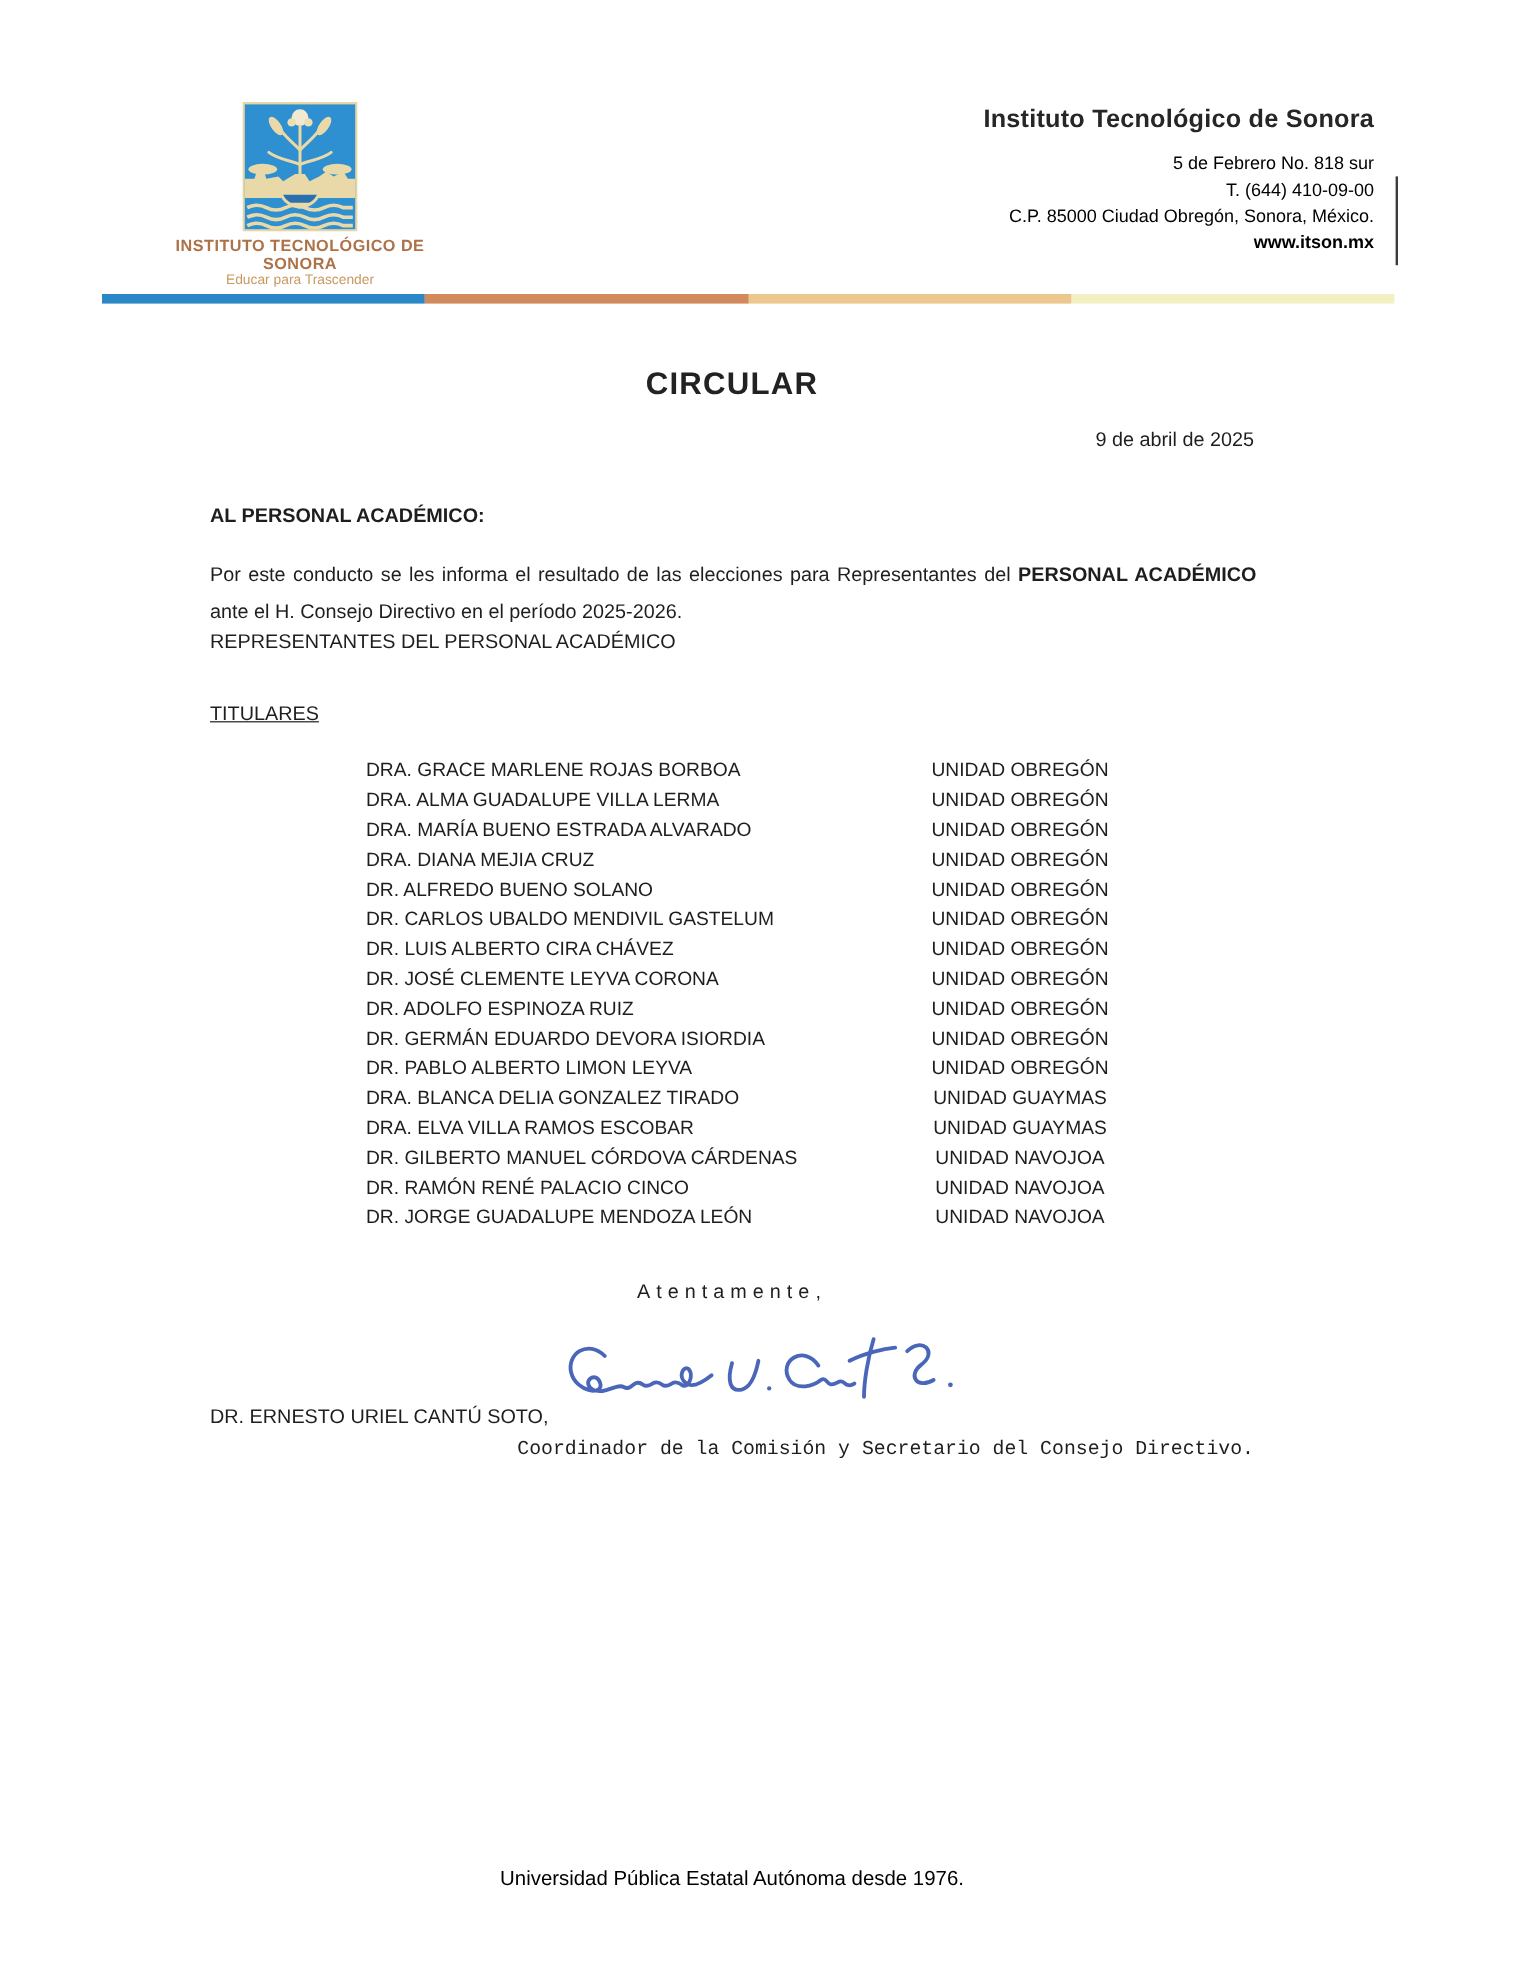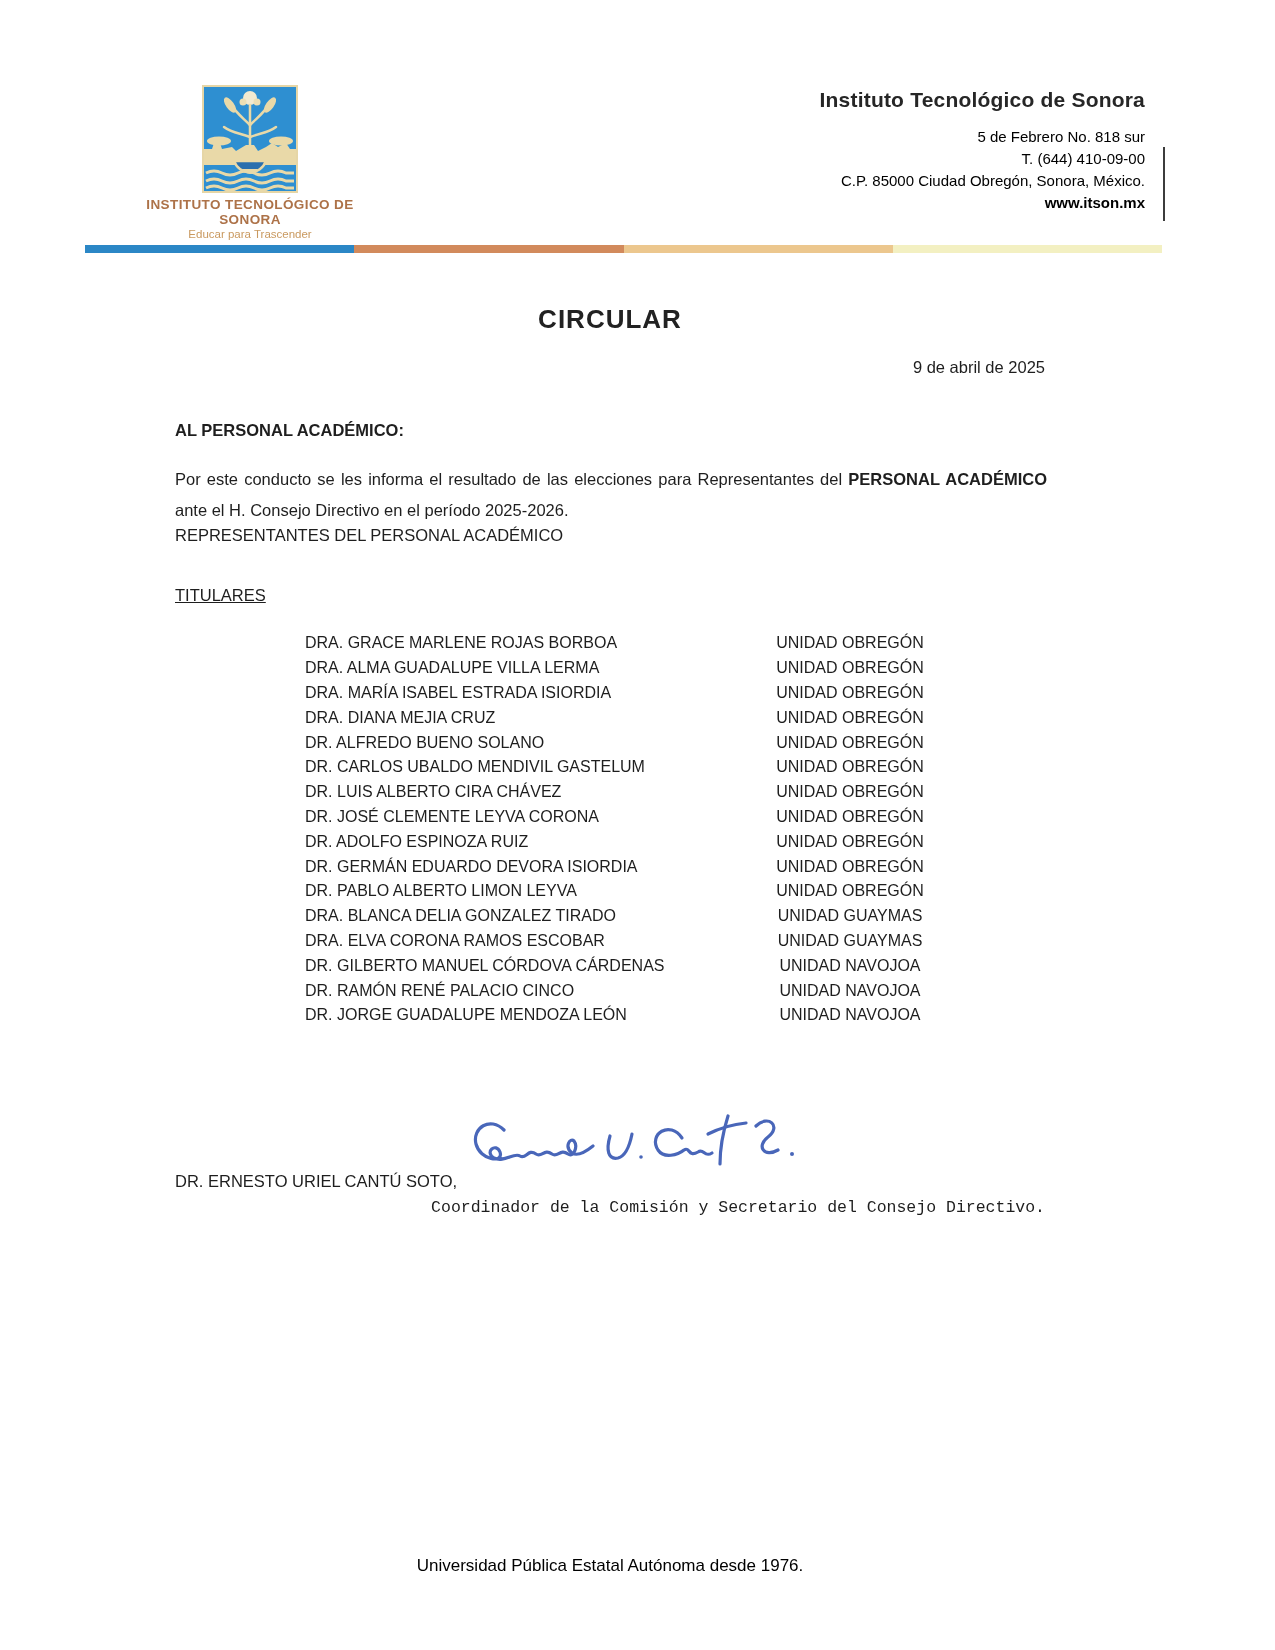--- a/index.html
+++ b/index.html
@@ -114,21 +114,21 @@
       <span class="rep-name">DRA. GRACE MARLENE ROJAS BORBOA</span>
       <span class="rep-unit">UNIDAD OBREGÓN</span>
     </div>
 
     <div class="rep-row">
       <span class="rep-name">DRA. ALMA GUADALUPE VILLA LERMA</span>
       <span class="rep-unit">UNIDAD OBREGÓN</span>
     </div>
 
     <div class="rep-row">
-      <span class="rep-name">DRA. MARÍA ISABEL ESTRADA ISIORDIA</span>
+      <span class="rep-name">DRA. MARÍA BUENO ESTRADA ALVARADO</span>
       <span class="rep-unit">UNIDAD OBREGÓN</span>
     </div>
 
     <div class="rep-row">
       <span class="rep-name">DRA. DIANA MEJIA CRUZ</span>
       <span class="rep-unit">UNIDAD OBREGÓN</span>
     </div>
 
     <div class="rep-row">
       <span class="rep-name">DR. ALFREDO BUENO SOLANO</span>
@@ -164,40 +164,41 @@
       <span class="rep-name">DR. PABLO ALBERTO LIMON LEYVA</span>
       <span class="rep-unit">UNIDAD OBREGÓN</span>
     </div>
 
     <div class="rep-row">
       <span class="rep-name">DRA. BLANCA DELIA GONZALEZ TIRADO</span>
       <span class="rep-unit">UNIDAD GUAYMAS</span>
     </div>
 
     <div class="rep-row">
-      <span class="rep-name">DRA. ELVA CORONA RAMOS ESCOBAR</span>
+      <span class="rep-name">DRA. ELVA VILLA RAMOS ESCOBAR</span>
       <span class="rep-unit">UNIDAD GUAYMAS</span>
     </div>
 
     <div class="rep-row">
       <span class="rep-name">DR. GILBERTO MANUEL CÓRDOVA CÁRDENAS</span>
       <span class="rep-unit">UNIDAD NAVOJOA</span>
     </div>
 
     <div class="rep-row">
       <span class="rep-name">DR. RAMÓN RENÉ PALACIO CINCO</span>
       <span class="rep-unit">UNIDAD NAVOJOA</span>
     </div>
 
     <div class="rep-row">
       <span class="rep-name">DR. JORGE GUADALUPE MENDOZA LEÓN</span>
       <span class="rep-unit">UNIDAD NAVOJOA</span>
     </div>
   </div>
 
+  <div class="closing-1">Atentamente,</div>
 
   <svg class="signature" viewBox="0 0 340 68">
     <g fill="none" stroke="#3a5ab4" stroke-width="3.2" stroke-linecap="round" stroke-linejoin="round" opacity="0.92">
       <path d="M44,18 C30,4 12,16 16,32 C20,48 44,52 40,40 C36,30 24,40 34,46 C44,51 54,40 60,44 C66,48 68,36 76,42 C82,46 84,36 92,42 C98,46 100,36 108,42 C114,46 118,34 114,29 C110,25 104,35 112,41 C118,45 128,38 133,34"></path>
       <path d="M150,24 C146,38 148,48 158,46 C166,44 170,32 172,22"></path>
       <circle cx="181" cy="45" r="1.8" fill="#3a5ab4" stroke="none"></circle>
       <path d="M222,26 C210,8 188,22 198,38 C204,47 218,43 224,38 C230,34 228,46 238,40 C244,36 244,46 252,41"></path>
       <path d="M268,4 C263,20 260,40 260,52"></path>
       <path d="M248,22 C260,16 276,12 286,11"></path>
       <path d="M296,14 C308,2 322,14 308,25 C296,34 304,46 318,38"></path>

